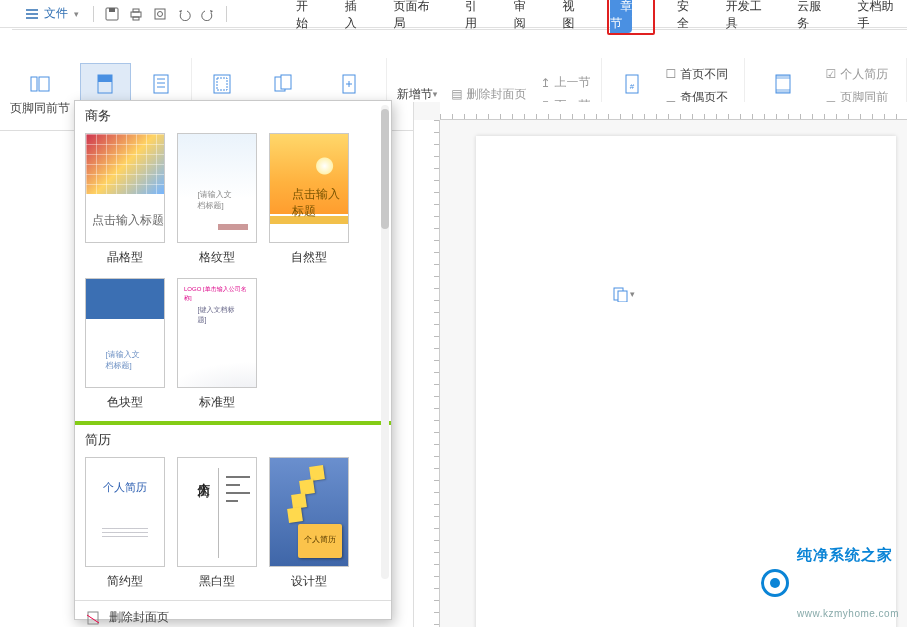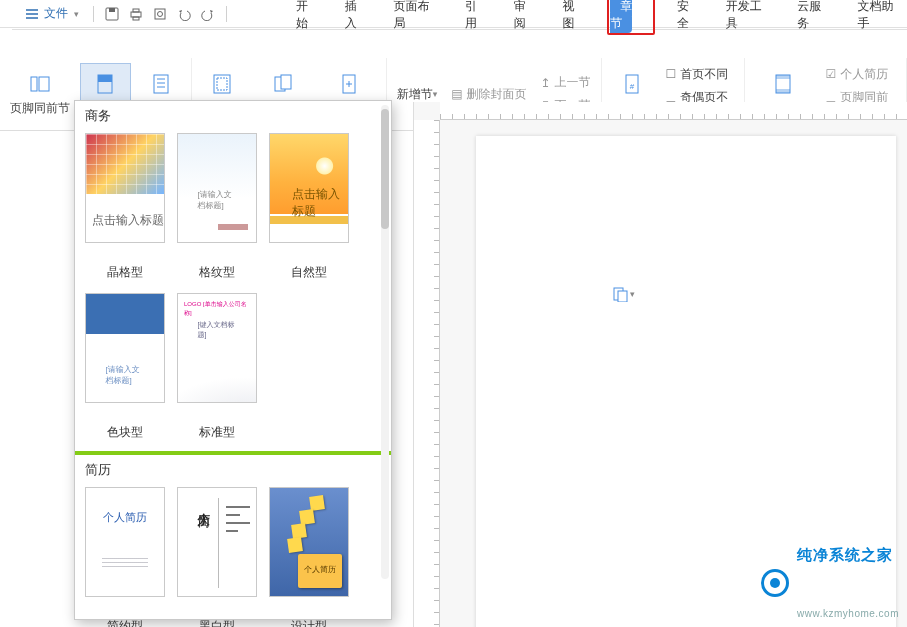--- a/index.html
+++ b/index.html
@@ -22,21 +22,21 @@
   .smallrow { display: flex; align-items: center; gap: 4px; color: #999; font-size: 12px; white-space: nowrap; }
   .checkrow { display: flex; align-items: center; gap: 4px; font-size: 12px; color: #444; }
   .checkrow.checked::before { content: "☑"; color: #4a90e2; }
   .checkrow:not(.checked)::before { content: "☐"; color: #888; }
   .checkrow.dim { color: #999; }
   .checkrow.dim.checked::before { color: #999; }
   .caret { font-size: 9px; color: #888; }
   .dropdown { position: absolute; left: 74px; top: 100px; width: 318px; height: 520px; background: #fff; border: 1px solid #c9c9c9; box-shadow: 2px 4px 12px rgba(0,0,0,0.25); z-index: 20; display: flex; flex-direction: column; }
   .dropdown .section-label { padding: 6px 10px 4px; color: #333; font-size: 13px; }
   .dropdown .grid { display: flex; flex-wrap: wrap; gap: 12px; padding: 4px 10px 10px; }
-  .thumb-wrap { display: flex; flex-direction: column; align-items: center; gap: 21px; }
+  .thumb-wrap { display: flex; flex-direction: column; align-items: center; gap: 6px; }
   .thumb { width: 80px; height: 110px; border: 1px solid #c9c9c9; background: #fff; position: relative; overflow: hidden; }
   .thumb .cap { position: absolute; font-size: 12px; color: #666; }
   .thumb-label { font-size: 12px; color: #333; }
   .th-jingge { }
   .th-jingge .grad { position: absolute; top: 0; left: 0; right: 0; height: 60px;
      background:
        linear-gradient(135deg, rgba(200,30,60,0.9), rgba(255,200,60,0.8), rgba(60,150,255,0.7));
   }
   .th-jingge .squares { position: absolute; top: 0; left: 0; right: 0; height: 60px;
     background-image:

